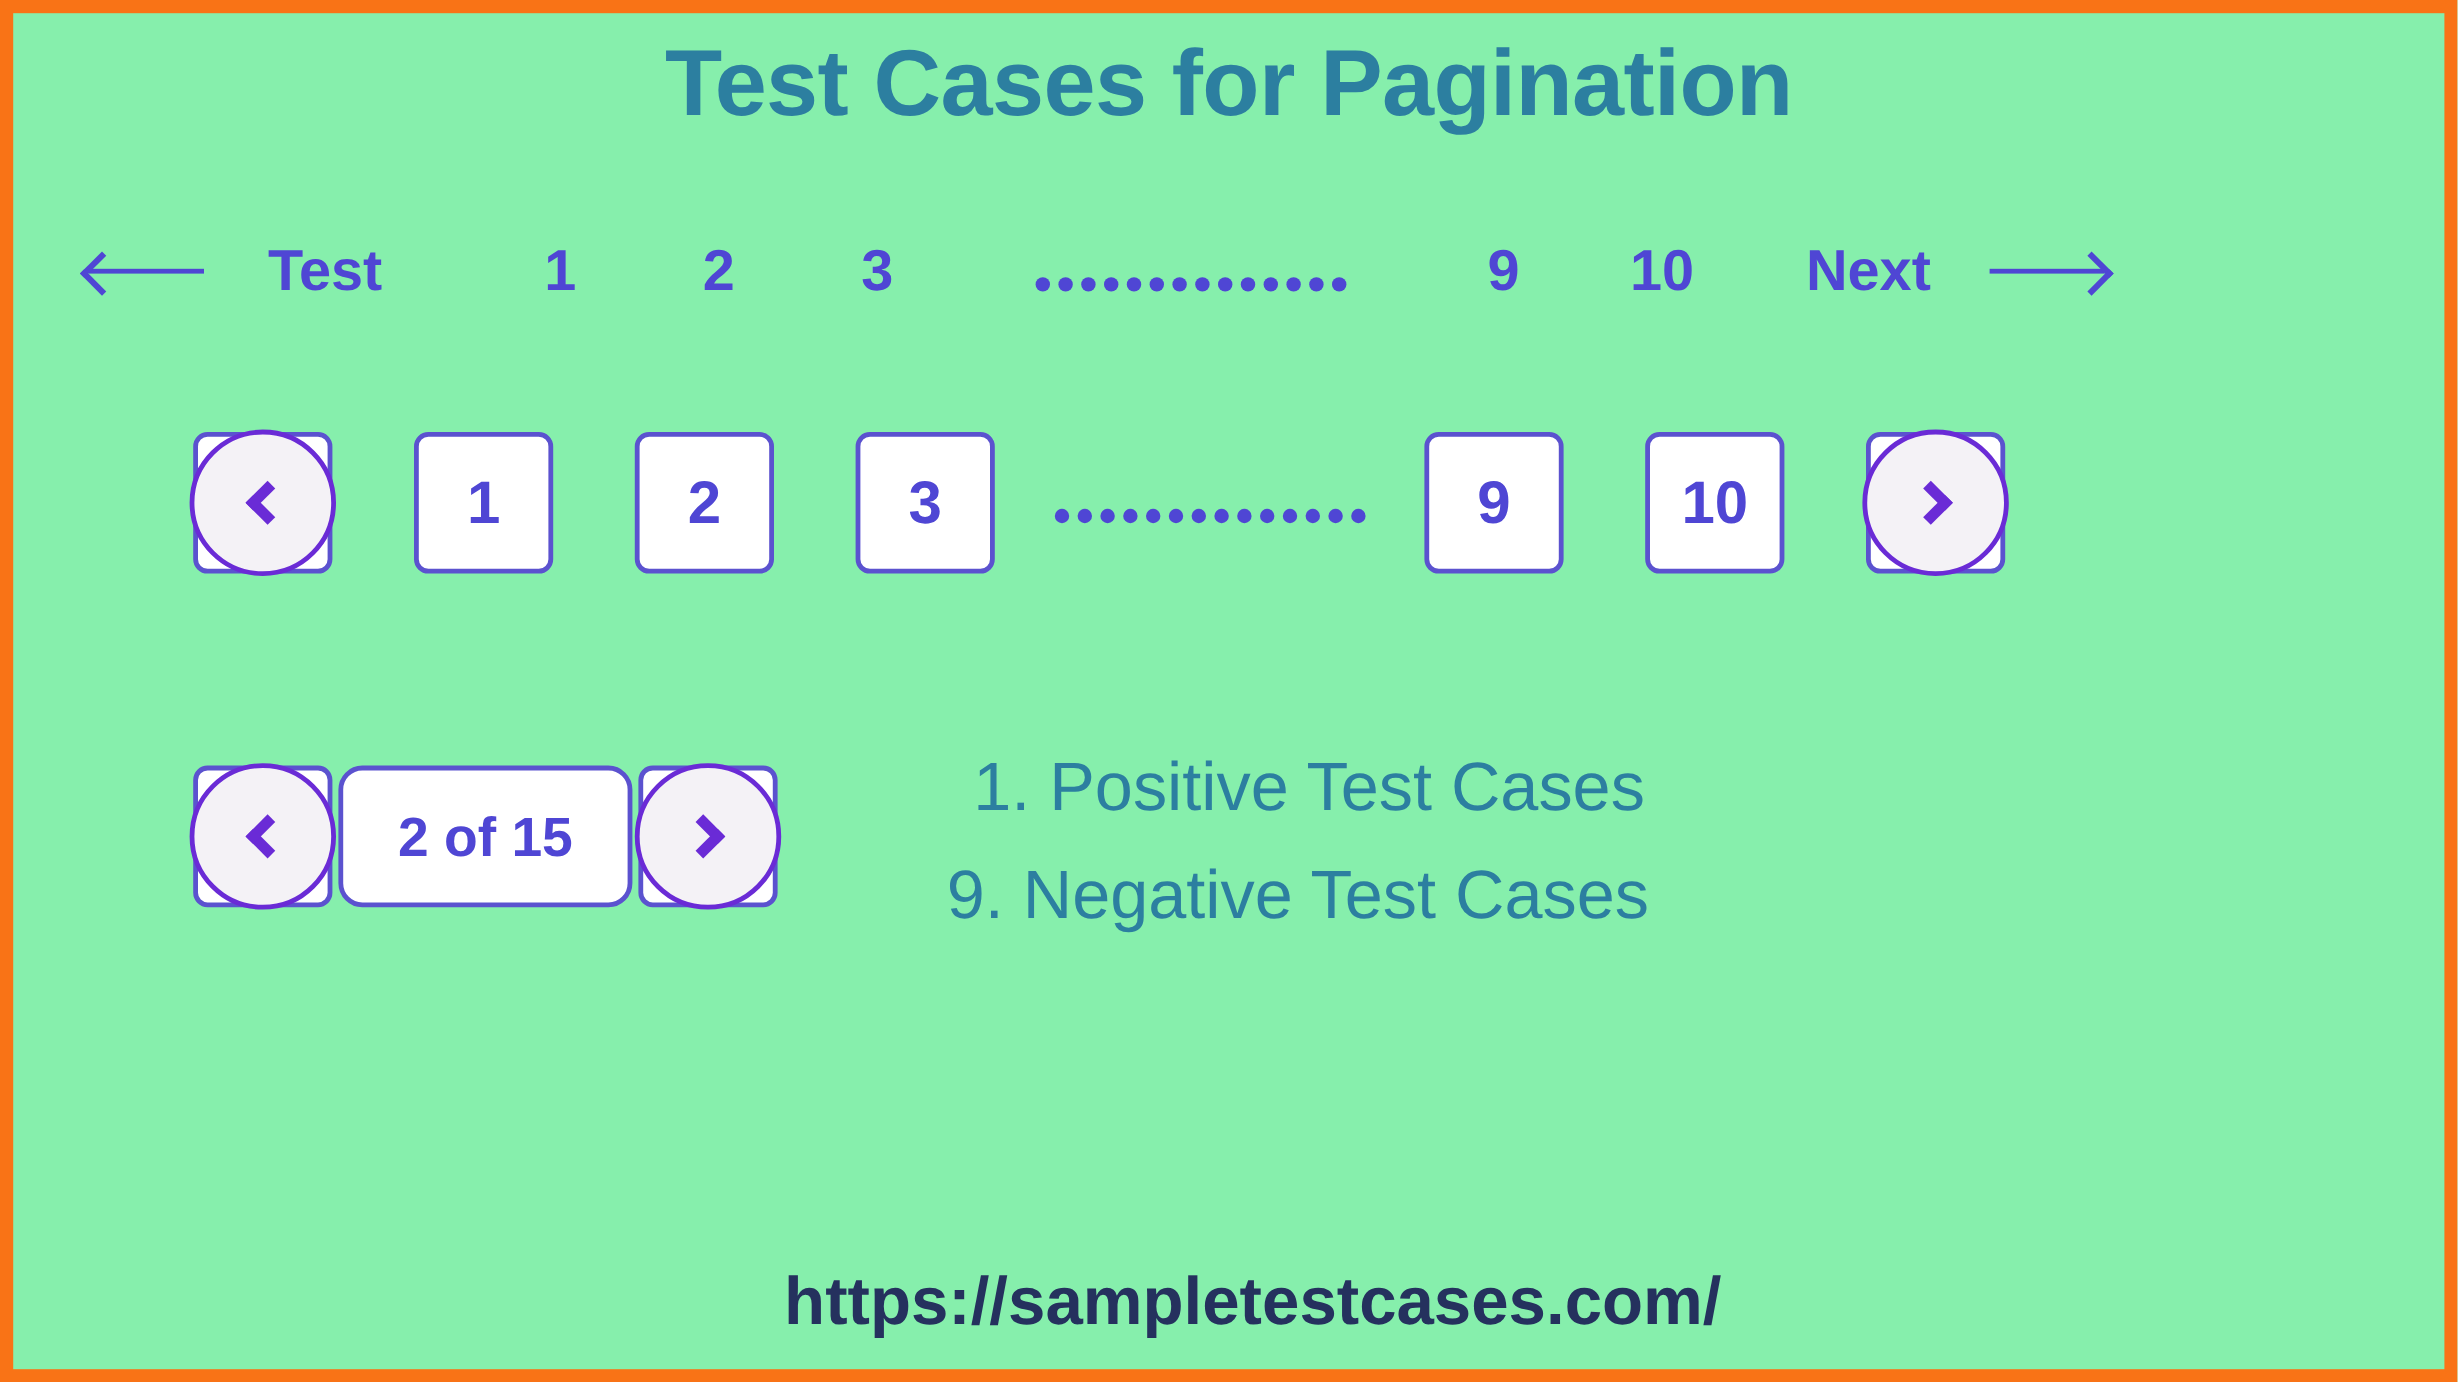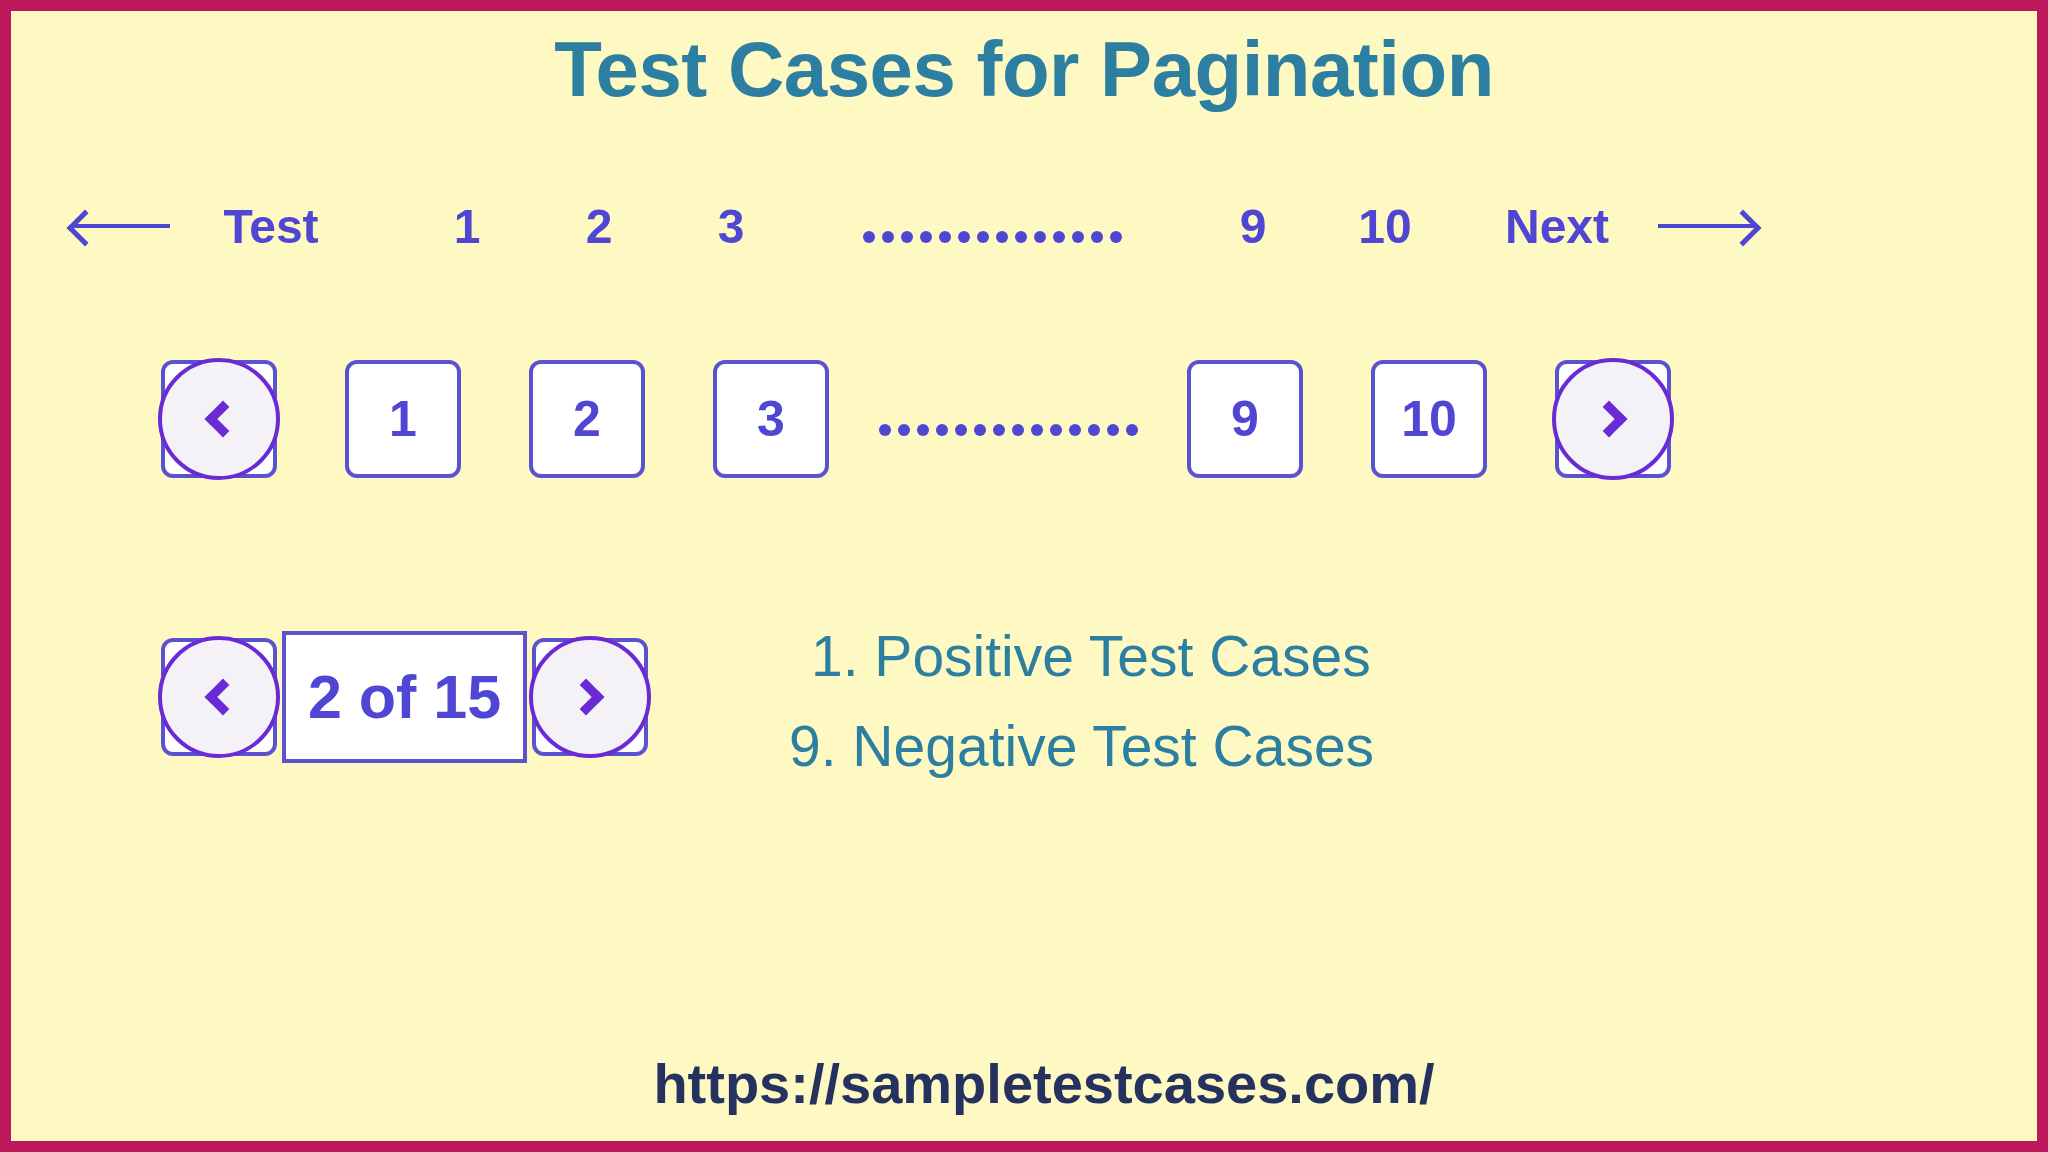--- a/index.html
+++ b/index.html
@@ -8,22 +8,22 @@
     width: 2048px;
     height: 1152px;
     background: #ffffff;
     font-family: "Liberation Sans", sans-serif;
   }
 
   #page {
     position: relative;
     width: 2048px;
     height: 1152px;
-    background: #fef9c3;
-    border: 11px solid #be185d;
+    background: #86efac;
+    border: 11px solid #f97316;
     overflow: hidden;
   }
 
   
   #title {
     position: absolute;
     top: 12px;
     left: 0;
     width: 100%;
     text-align: center;
@@ -154,28 +154,28 @@
     top: 624px;
     left: 150px;
     height: 124px;
     display: flex;
     align-items: center;
   }
   #stepper .pg-box { border-color: #5b52cf; }
   #stepper .step-gap { width: 5px; flex: none; }
   #stepper .counter {
     width: 245px;
-    height: 132px;
+    height: 118px;
     border: 4px solid #5b52cf;
-    border-radius: 0;
+    border-radius: 20px;
     background: #ffffff;
     display: flex;
     align-items: center;
     justify-content: center;
-    font-size: 61px;
+    font-size: 46px;
     font-weight: 700;
     color: #4f46d4;
     flex: none;
   }
 
   
   #case-list {
     position: absolute;
     top: 600px;
     left: 800px;

